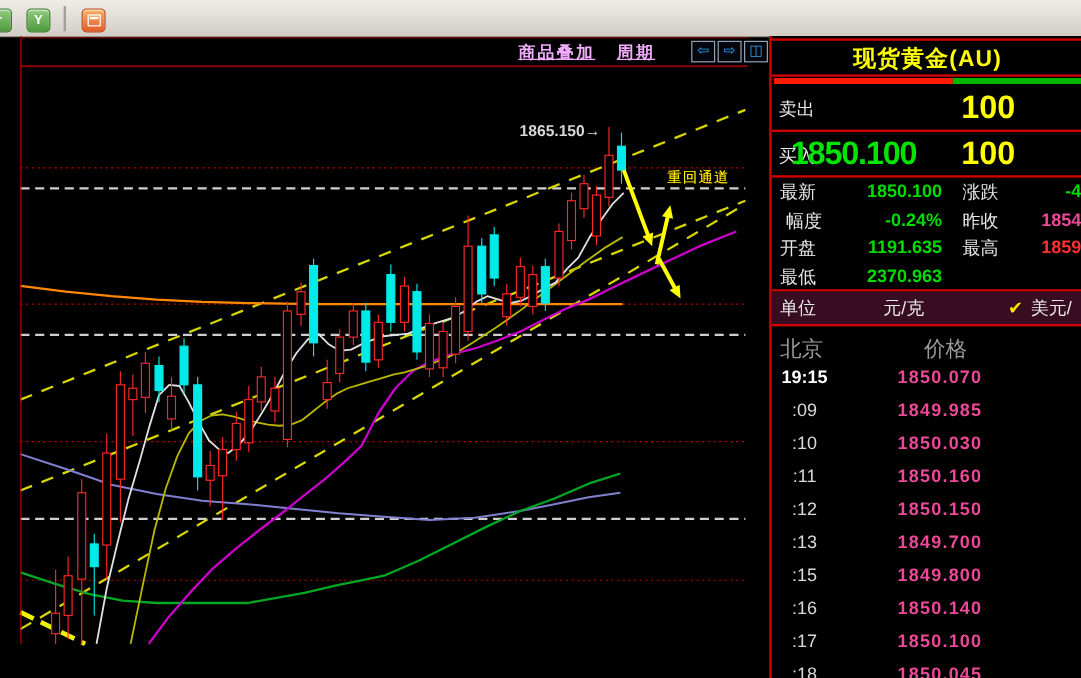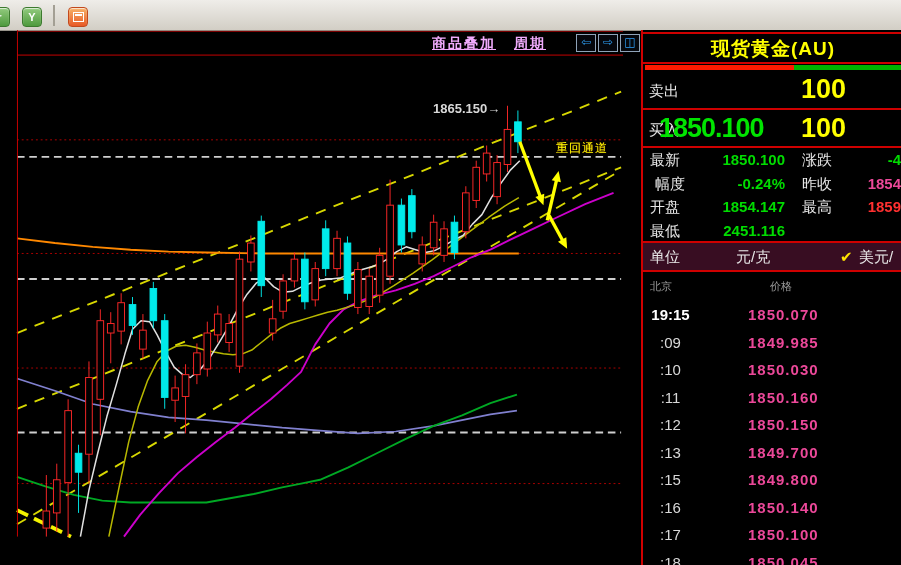--- a/index.html
+++ b/index.html
@@ -43,21 +43,21 @@
   .ba-row{position:absolute;left:0;right:0;height:36px;}
   .ba-label{position:absolute;left:6px;top:10px;color:#e8e8e8;font-size:15px;}
   .ba-price{position:absolute;left:16px;top:2px;color:#00e400;font-size:27px;font-weight:bold;letter-spacing:-1px;}
   .ba-size{position:absolute;left:158px;top:2px;color:#ffff00;font-size:27px;font-weight:bold;}
   .stat-label{position:absolute;color:#e6e6e6;font-size:15px;white-space:nowrap;}
   .stat-value{position:absolute;font-size:15px;font-weight:bold;white-space:nowrap;}
   .v-green{color:#00dc00;} .v-white{color:#ec4899;} .v-red{color:#ff3030;}
   .unit-row{position:absolute;left:0;right:0;top:213px;height:27px;background:#380d22;}
   .unit-row span{position:absolute;top:5px;font-size:15px;color:#e8e8e8;white-space:nowrap;}
   .u-check{color:#ffe400 !important;font-weight:bold;}
-  .list-head span{position:absolute;color:#9a9a9a;font-size:11px;top:249px;}
+  .list-head span{position:absolute;color:#9a9a9a;font-size:18px;top:249px;}
   .tick-time{position:absolute;width:55px;text-align:center;color:#d8d8d8;font-size:15px;}
   .tick-time.first{color:#ffffff;font-weight:bold;}
   .tick-price{position:absolute;left:105px;color:#ec4899;font-size:15px;font-weight:bold;letter-spacing:1px;}
 </style>
 </head>
 <body>
 
 <div class="screen">
 
   <div class="topbar">
@@ -227,25 +227,25 @@
     <div id="stats-grid">
         <span class="stat-label" style="left:7px;top:121px;">最新</span>
         <span class="stat-value v-green" style="right:118px;top:121px;">1850.100</span>
         <span class="stat-label" style="left:159px;top:121px;">涨跌</span>
         <span class="stat-value v-green" style="right:2px;top:121px;">-4</span>
         <span class="stat-label" style="left:12px;top:144.5px;">幅度</span>
         <span class="stat-value v-green" style="right:118px;top:144.5px;">-0.24%</span>
         <span class="stat-label" style="left:159px;top:144.5px;text-align:right;">昨收</span>
         <span class="stat-value v-white" style="right:2px;top:144.5px;">1854</span>
         <span class="stat-label" style="left:7px;top:168px;">开盘</span>
-        <span class="stat-value v-green" style="right:118px;top:168px;">1854.147</span>
+        <span class="stat-value v-green" style="right:118px;top:168px;">1191.635</span>
         <span class="stat-label" style="left:159px;top:168px;">最高</span>
         <span class="stat-value v-red" style="right:2px;top:168px;">1859</span>
         <span class="stat-label" style="left:7px;top:191.5px;">最低</span>
-        <span class="stat-value v-green" style="right:118px;top:191.5px;">2451.116</span>
+        <span class="stat-value v-green" style="right:118px;top:191.5px;">2370.963</span>
       </div>
     <div class="redline" style="top:211px;"></div>
     <div class="unit-row">
       <span style="left:7px;">单位</span>
       <span style="left:93px;">元/克</span>
       <span style="left:197px;" class="u-check">✔</span>
       <span style="left:216px;">美元/</span>
     </div>
     <div class="redline" style="top:240px;"></div>
     <div class="list-head">

